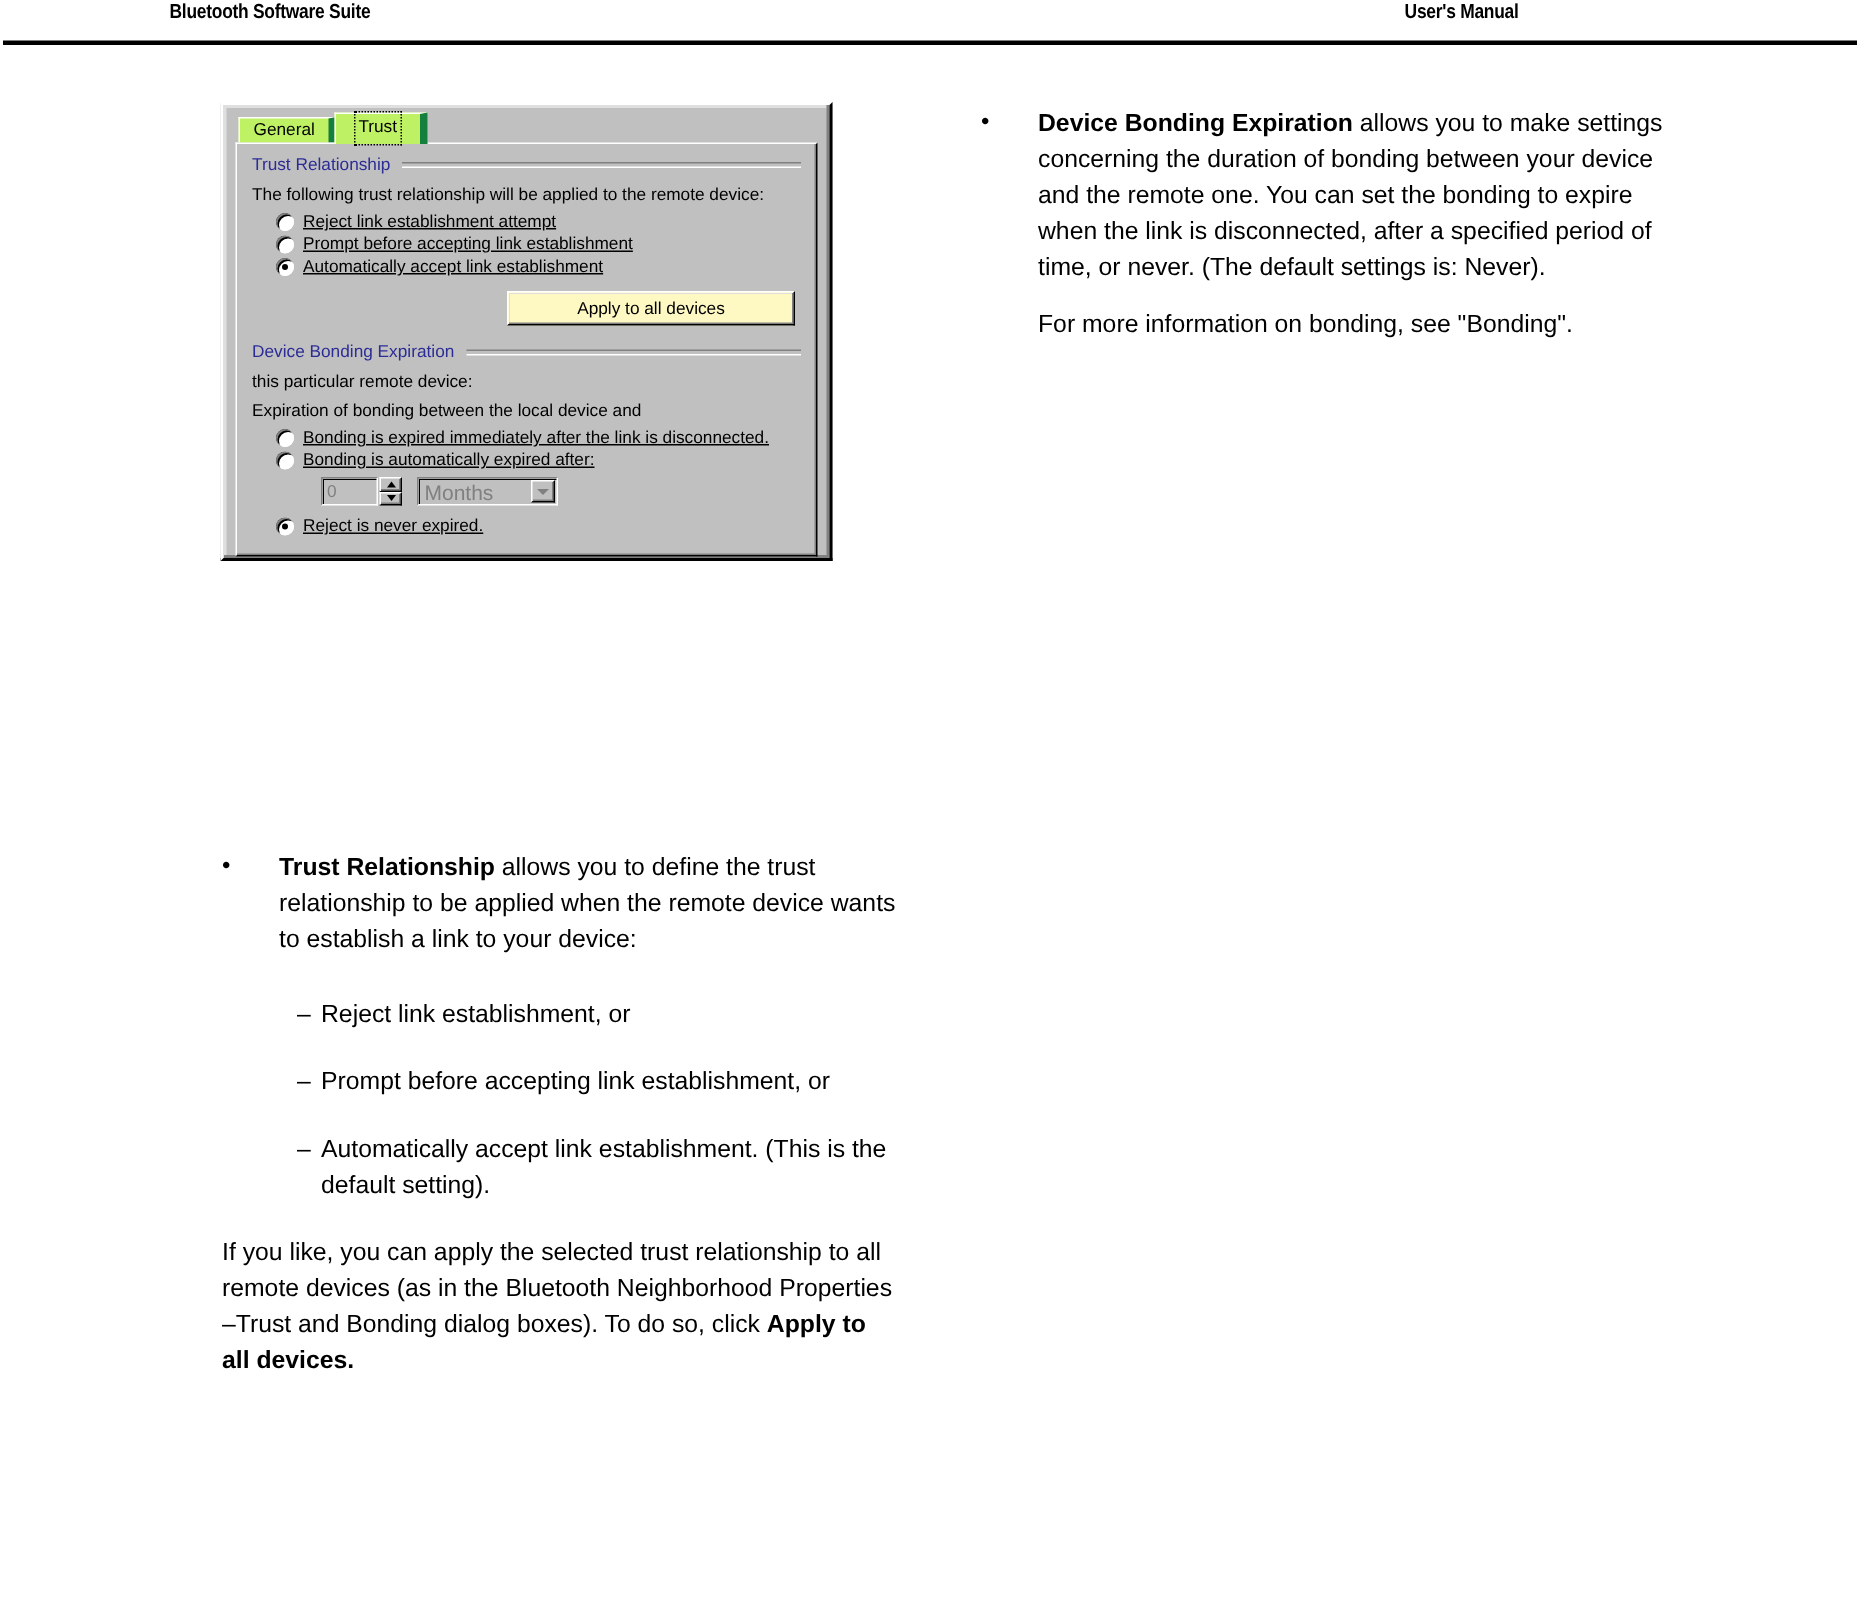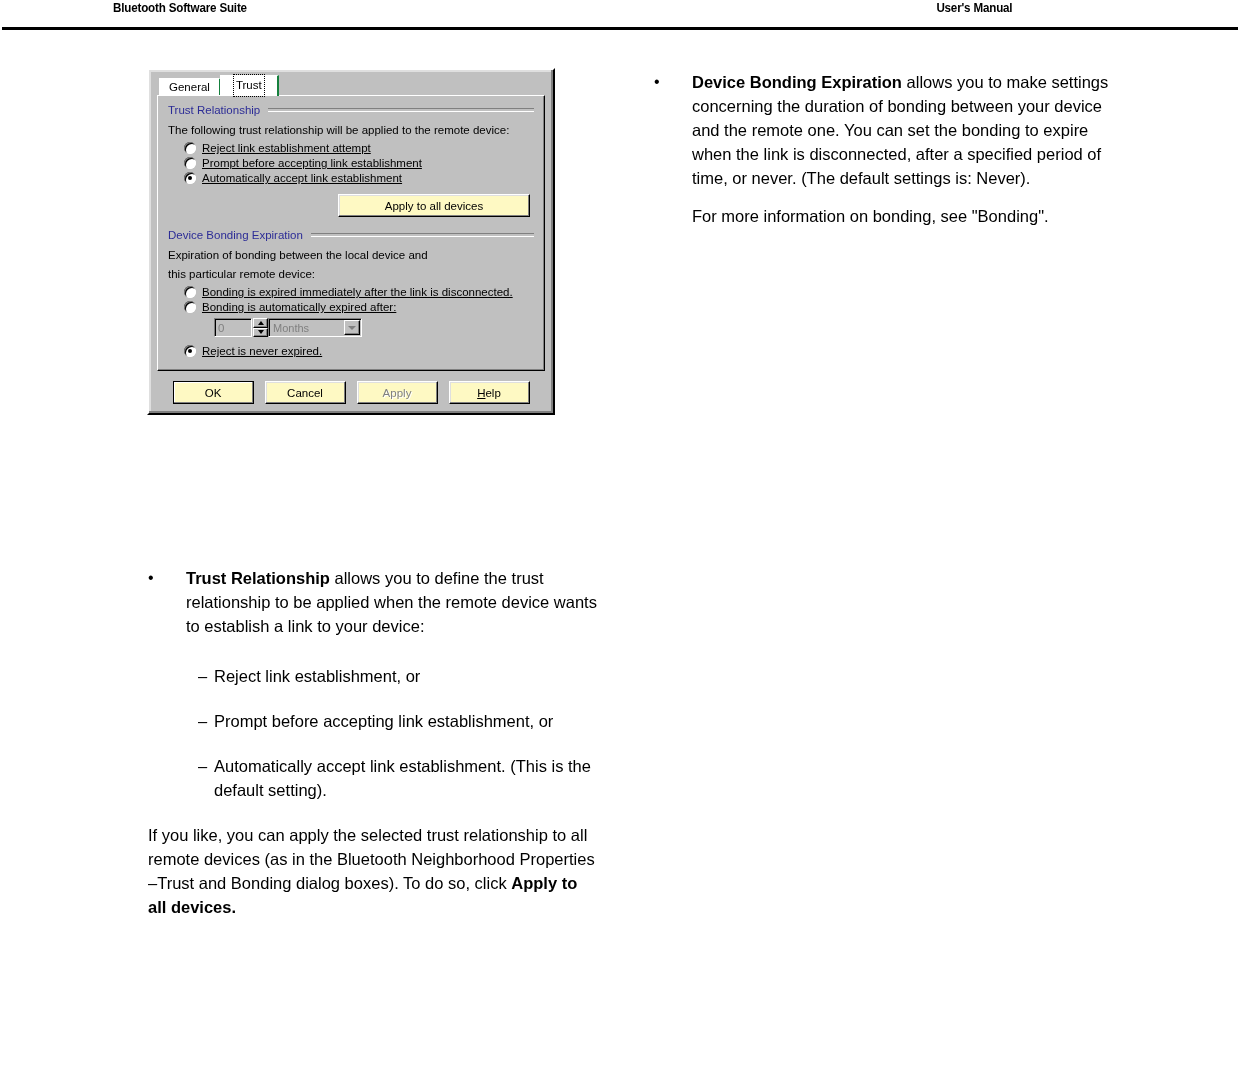--- a/index.html
+++ b/index.html
@@ -115,24 +115,24 @@
     margin: 6px 0 0 10px;
     height: 20px;
     position: relative;
     display: flex;
     align-items: flex-end;
   }
   .tab {
     height: 17px;
     padding: 0 9px;
     line-height: 17px;
-    background: #ffffff;
+    background: #bef264;
     border-top: 1px solid #ffffff;
     border-left: 1px solid #ffffff;
-    border-right: 2px solid #15803d;
+    border-right: 5px solid #15803d;
     font-size: 11.5px;
     position: relative;
     cursor: pointer;
     white-space: nowrap;
   }
   .tab.active {
     height: 20px;
     line-height: 19px;
     z-index: 3;
     margin-left: -1px;
@@ -286,31 +286,32 @@
     border-bottom: 4px solid #000;
   }
   .arrow-dn {
     width: 0; height: 0;
     border-left: 3px solid transparent;
     border-right: 3px solid transparent;
     border-top: 4px solid #000;
   }
   .combo {
     width: 94px; height: 19px;
+    margin-left: 10px;
     background: #c0c0c0;
     border-top: 1px solid #808080;
     border-left: 1px solid #808080;
     border-right: 1px solid #ffffff;
     border-bottom: 1px solid #ffffff;
     box-shadow: inset 1px 1px 0 #000;
     display: flex;
     align-items: center;
     justify-content: space-between;
     padding-left: 4px;
-    font-size: 11px;
+    font-size: 14px;
     color: #808080;
     box-sizing: border-box;
     cursor: pointer;
   }
   .combo-arrow-btn {
     width: 16px; height: 15px;
     margin-right: 1px;
     background: #c0c0c0;
     border-top: 1px solid #ffffff;
     border-left: 1px solid #ffffff;
@@ -432,22 +433,22 @@
 
     <div class="apply-all-wrap">
       <div class="btn" id="apply-all-btn">Apply to all devices</div>
     </div>
 
     <div class="group-header">
       <span class="group-title">Device Bonding Expiration</span>
       <span class="group-line"></span>
     </div>
 
+    <div class="body-text">this particular remote device:</div>
     <div class="body-text">Expiration of bonding between the local device and</div>
-    <div class="body-text">this particular remote device:</div>
 
     <div class="radio-row">
       <span class="radio"></span>
       <span class="radio-label">Bonding is expired immediately after the link is disconnected.</span>
     </div>
     <div class="radio-row">
       <span class="radio"></span>
       <span class="radio-label">Bonding is automatically expired after:</span>
     </div>
 
@@ -469,29 +470,20 @@
       </div>
     </div>
 
     <div class="radio-row">
       <span class="radio checked"></span>
       <span class="radio-label">Reject is never expired.</span>
     </div>
 
   </div>
 
-  <div class="dlg-footer">
-    <div class="btn default-focus">OK</div>
-    <div class="btn">Cancel</div>
-    <div class="btn disabled">Apply</div>
-    <div class="btn">
-        <span style="text-decoration:underline">H</span>
-        <span>elp</span>
-      </div>
-  </div>
 
 </div>
 
 <div class="col-left">
 
   <div class="bullet-item">
     <div class="bullet-mark">•</div>
     <div class="bullet-body"><b>Trust Relationship</b><span> allows you to define the trust relationship to be applied when the remote device wants to establish a link to your device:</span></div>
   </div>
 

